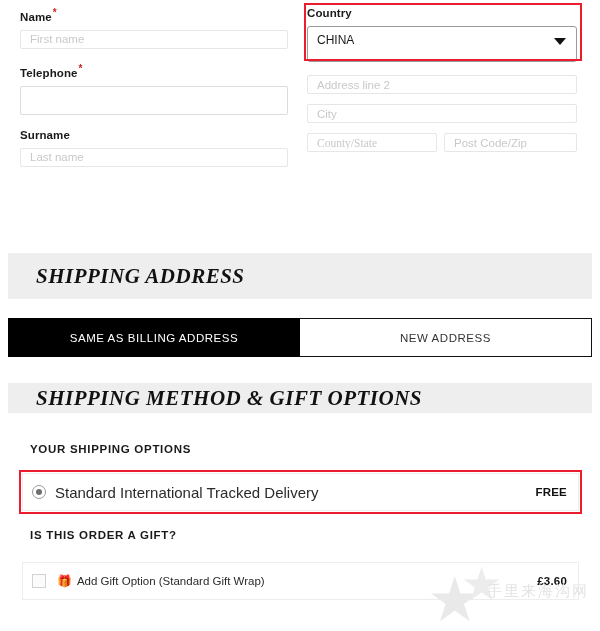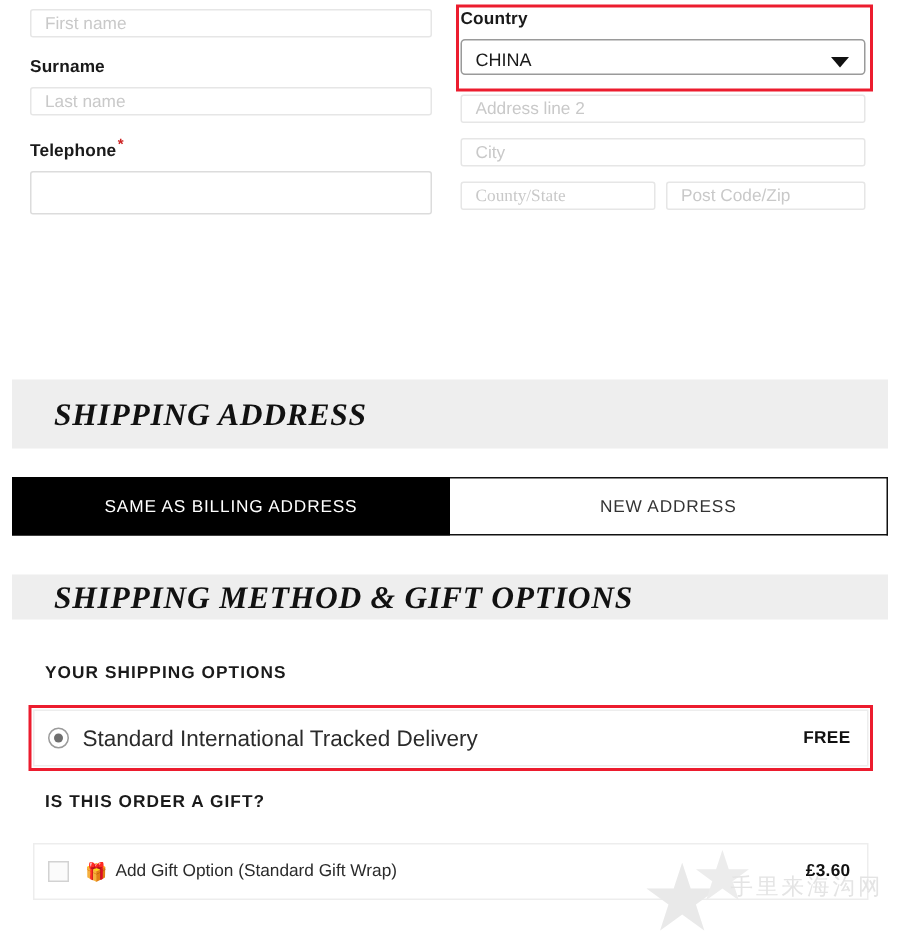--- a/index.html
+++ b/index.html
@@ -77,21 +77,21 @@
   .row-two .txt.small2 { width: 133px; }
 
   
   .sel-wrap {
     position: relative;
     width: 100%;
   }
   .sel {
     box-sizing: border-box;
     width: 100%;
-    height: 24px;
+    height: 36px;
     border: 1px solid #9a9a9a;
     border-radius: 3px;
     background: #ffffff;
     font-family: "Liberation Sans", sans-serif;
     font-size: 12px;
     color: #1a1a1a;
     padding: 0 28px 0 9px;
     line-height: 26px;
     white-space: nowrap;
     overflow: hidden;
@@ -275,35 +275,38 @@
   }
 </style>
 </head>
 <body>
 
 <div class="form-area">
 
   <div class="col-left">
 
     <div class="field-block">
+      <div class="field-label">
+        <span>Name</span><span class="req">*</span>
+      </div>
       <input class="txt" type="text" placeholder="First name" style="">
+    </div>
+
+    <div class="field-block">
+      <div class="field-label">
+        <span>Telephone</span><span class="req">*</span>
+      </div>
+      <input class="txt tall" type="text" placeholder="" style="">
     </div>
 
     <div class="field-block">
       <div class="field-label">
         <span>Surname</span>
       </div>
       <input class="txt" type="text" placeholder="Last name" style="">
-    </div>
-
-    <div class="field-block">
-      <div class="field-label">
-        <span>Telephone</span><span class="req">*</span>
-      </div>
-      <input class="txt tall" type="text" placeholder="" style="">
     </div>
 
   </div>
 
   <div class="col-right">
 
     <div class="field-block">
       <div class="field-label">
         <span>Country</span>
       </div>

